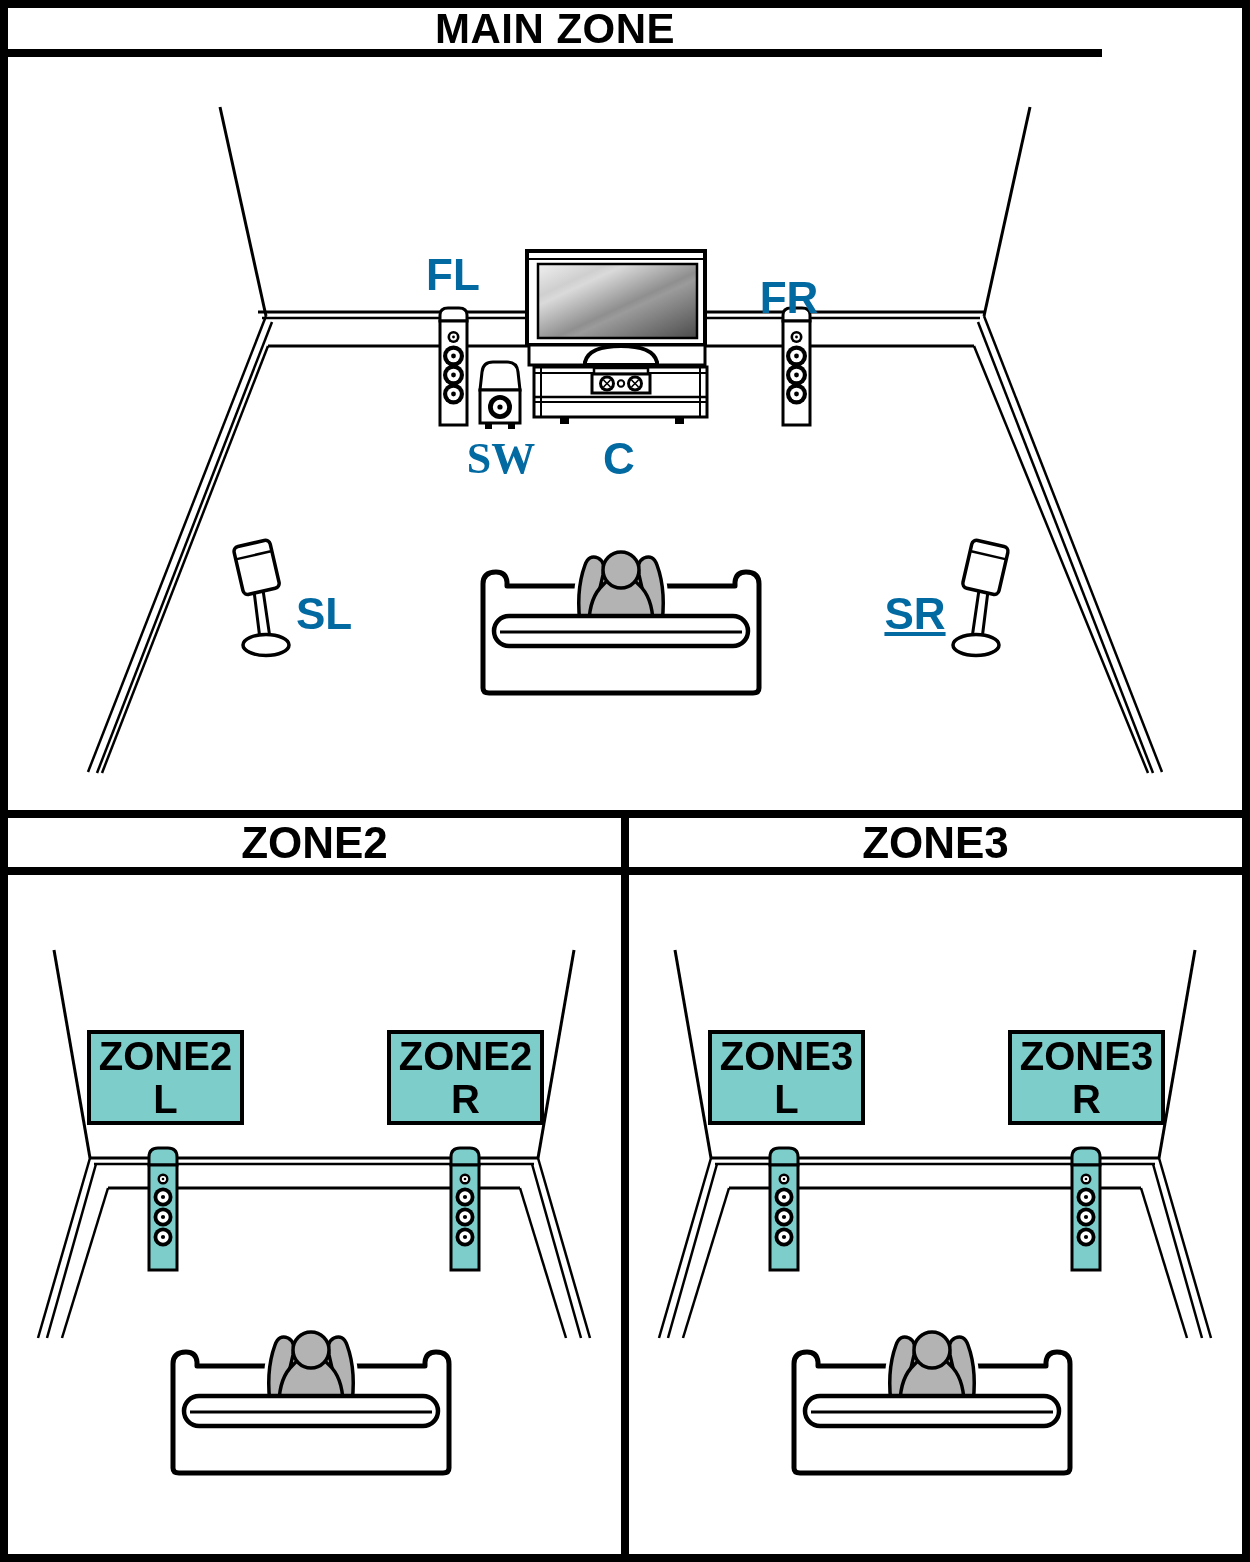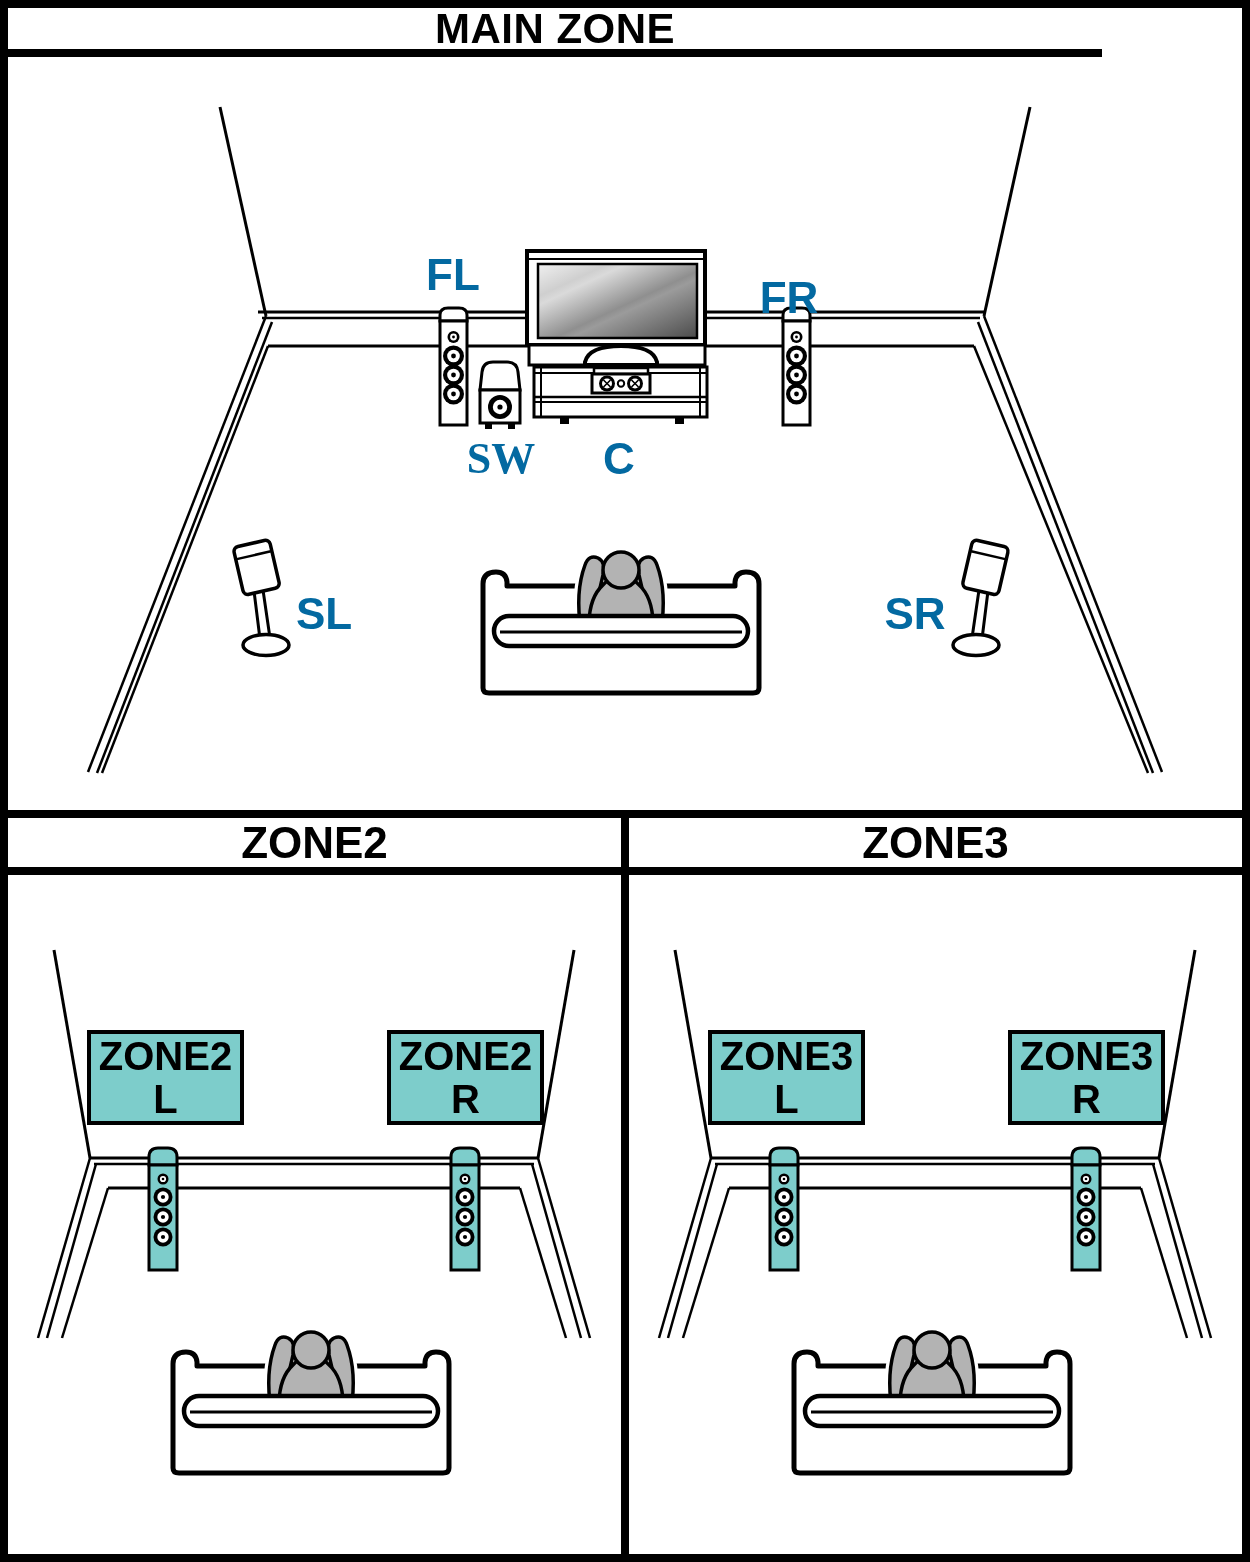--- a/index.html
+++ b/index.html
@@ -184,21 +184,21 @@
         <rect x="486" y="559" width="254" height="30" rx="15" fill="#fff" stroke="#000" stroke-width="4.5"></rect>
         <line x1="492" y1="575" x2="734" y2="575" stroke="#000" stroke-width="3"></line>
       </g>
     </svg>
 
     <div class="lbl" style="left:385px;top:194px;">FL</div>
     <div class="lbl" style="left:721px;top:194px;margin-top:23px;">FR</div>
     <div class="lbl" style="left:433px;top:378px;font-family:Liberation Serif, serif;">SW</div>
     <div class="lbl" style="left:551px;top:378px;">C</div>
     <div class="lbl" style="left:256px;top:533px;text-align:center;">SL</div>
-    <div class="lbl" style="left:847px;top:533px;">SR</div>
+    <div class="lbl" style="left:847px;top:533px;text-decoration:underline;">SR</div>
   </div>
 
   <div class="main-bottom-border"></div>
 
   <div class="zone-headers">
     <div class="cell">
       <span>ZONE2</span>
     </div>
     <div class="vdiv"></div>
     <div class="cell">

